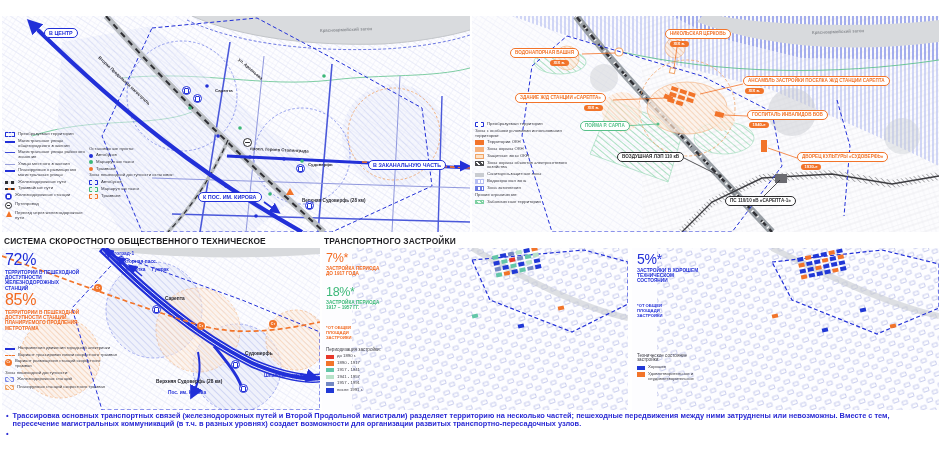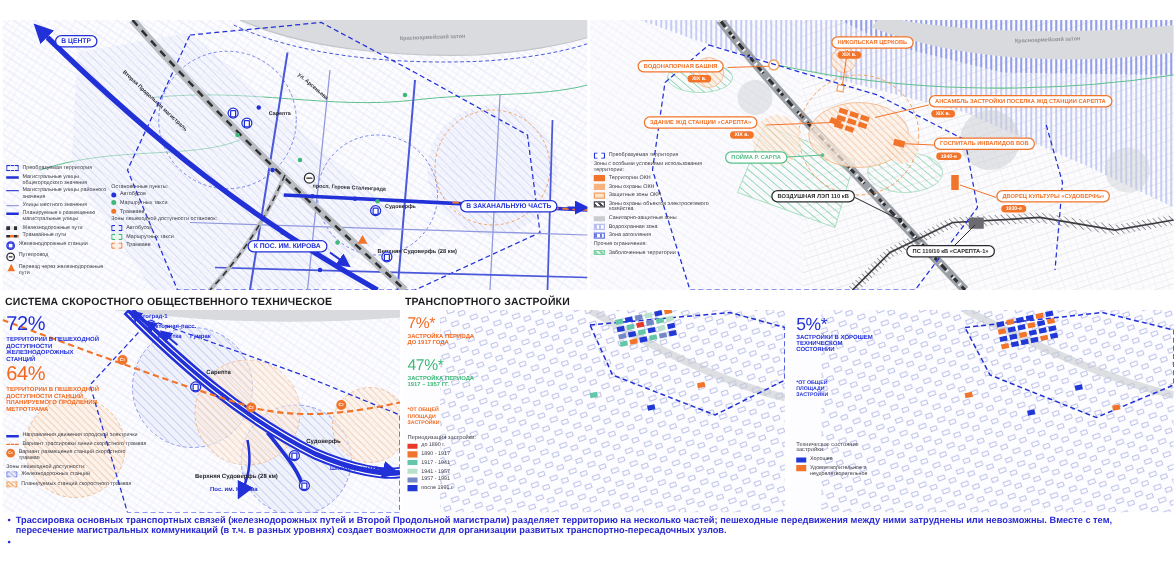--- a/index.html
+++ b/index.html
@@ -458,21 +458,21 @@
     <div class="mlabel" style="left:163px;top:62px;font-size:4.8px"><span>Сарепта</span></div>
     <div class="mlabel" style="left:243px;top:117px;font-size:4.8px"><span>Судоверфь</span></div>
     <div class="mlabel" style="left:154px;top:145px;font-size:4.8px"><span>Верхняя Судоверфь (28 км)</span></div>
     <div class="mlabel blue" style="left:166px;top:156px;font-size:4.8px"><span>Пос. им. Кирова</span></div>
     <div class="mlabel blue" style="left:262px;top:139px;font-size:4.8px"><span>Шпалопропитка</span></div>
     <div class="stat" style="left:3px;top:18px;width:80px">
       <span class="v c-blue" style="font-size:16px">72%</span>
       <span class="t c-blue" style="font-size:4.8px;max-width:76px">ТЕРРИТОРИИ В ПЕШЕХОДНОЙ ДОСТУПНОСТИ ЖЕЛЕЗНОДОРОЖНЫХ СТАНЦИЙ</span>
     </div>
     <div class="stat" style="left:3px;top:58px;width:80px">
-      <span class="v c-orange" style="font-size:16px">64%</span>
+      <span class="v c-orange" style="font-size:16px">85%</span>
       <span class="t c-orange" style="font-size:4.8px;max-width:76px">ТЕРРИТОРИИ В ПЕШЕХОДНОЙ ДОСТУПНОСТИ СТАНЦИЙ ПЛАНИРУЕМОГО ПРОДЛЕНИЯ МЕТРОТРАМА</span>
     </div>
     <div class="lg" style="left:3px;top:112px;width:120px">
       <div class="row">
           <span class="sw sw-bline"></span>
           <span class="lbl" style="max-width:100px">Направления движения городской электрички</span>
         </div>
       <div class="row">
           <span class="sw sw-odash"></span>
           <span class="lbl" style="max-width:100px">Вариант трассировки линии скоростного трамвая</span>
@@ -530,21 +530,21 @@
       </g>
       <rect x="150" y="66" width="6" height="4" fill="#63c6a8" transform="rotate(-12 153 68)"></rect>
       <rect x="196" y="76" width="6" height="4" fill="#2038d6" transform="rotate(-12 199 78)"></rect>
       <rect x="236" y="58" width="6" height="4" fill="#f2742a" transform="rotate(-12 239 60)"></rect>
     </svg>
     <div class="stat" style="left:4px;top:18px;width:66px">
       <span class="v c-orange" style="font-size:12.5px">7%*</span>
       <span class="t c-orange" style="font-size:4.7px;max-width:60px">ЗАСТРОЙКА ПЕРИОДА ДО 1917 ГОДА</span>
     </div>
     <div class="stat" style="left:4px;top:52px;width:66px">
-      <span class="v c-green" style="font-size:12.5px">47%*</span>
+      <span class="v c-green" style="font-size:12.5px">18%*</span>
       <span class="t c-green" style="font-size:4.7px;max-width:60px">ЗАСТРОЙКА ПЕРИОДА 1917 – 1957 ГГ.</span>
     </div>
     <div class="fnote c-orange" style="left:4px;top:92px;max-width:48px"><span>*ОТ ОБЩЕЙ ПЛОЩАДИ ЗАСТРОЙКИ</span></div>
     <div class="lg" style="left:4px;top:112px;width:90px">
       <div class="lgtitle" style="font-size:4.6px">Периодизация застройки:</div>
       <div class="row">
           <span class="s4" style="background: rgb(232, 57, 43);"></span>
           <span>до 1890 г.</span>
         </div>
       <div class="row">

